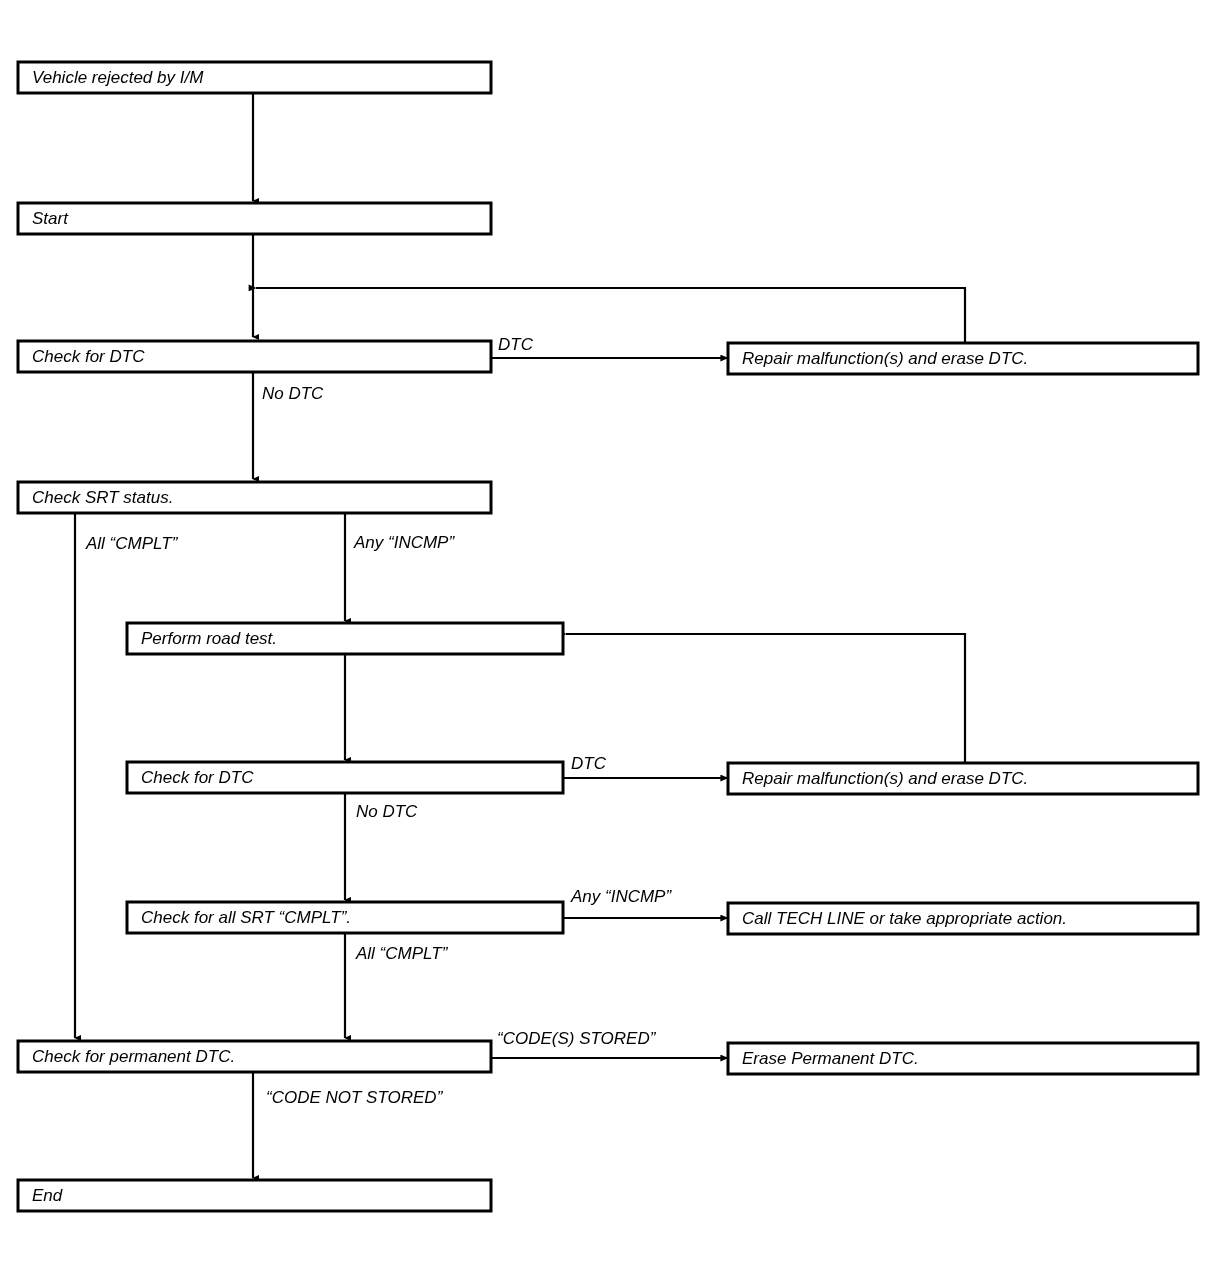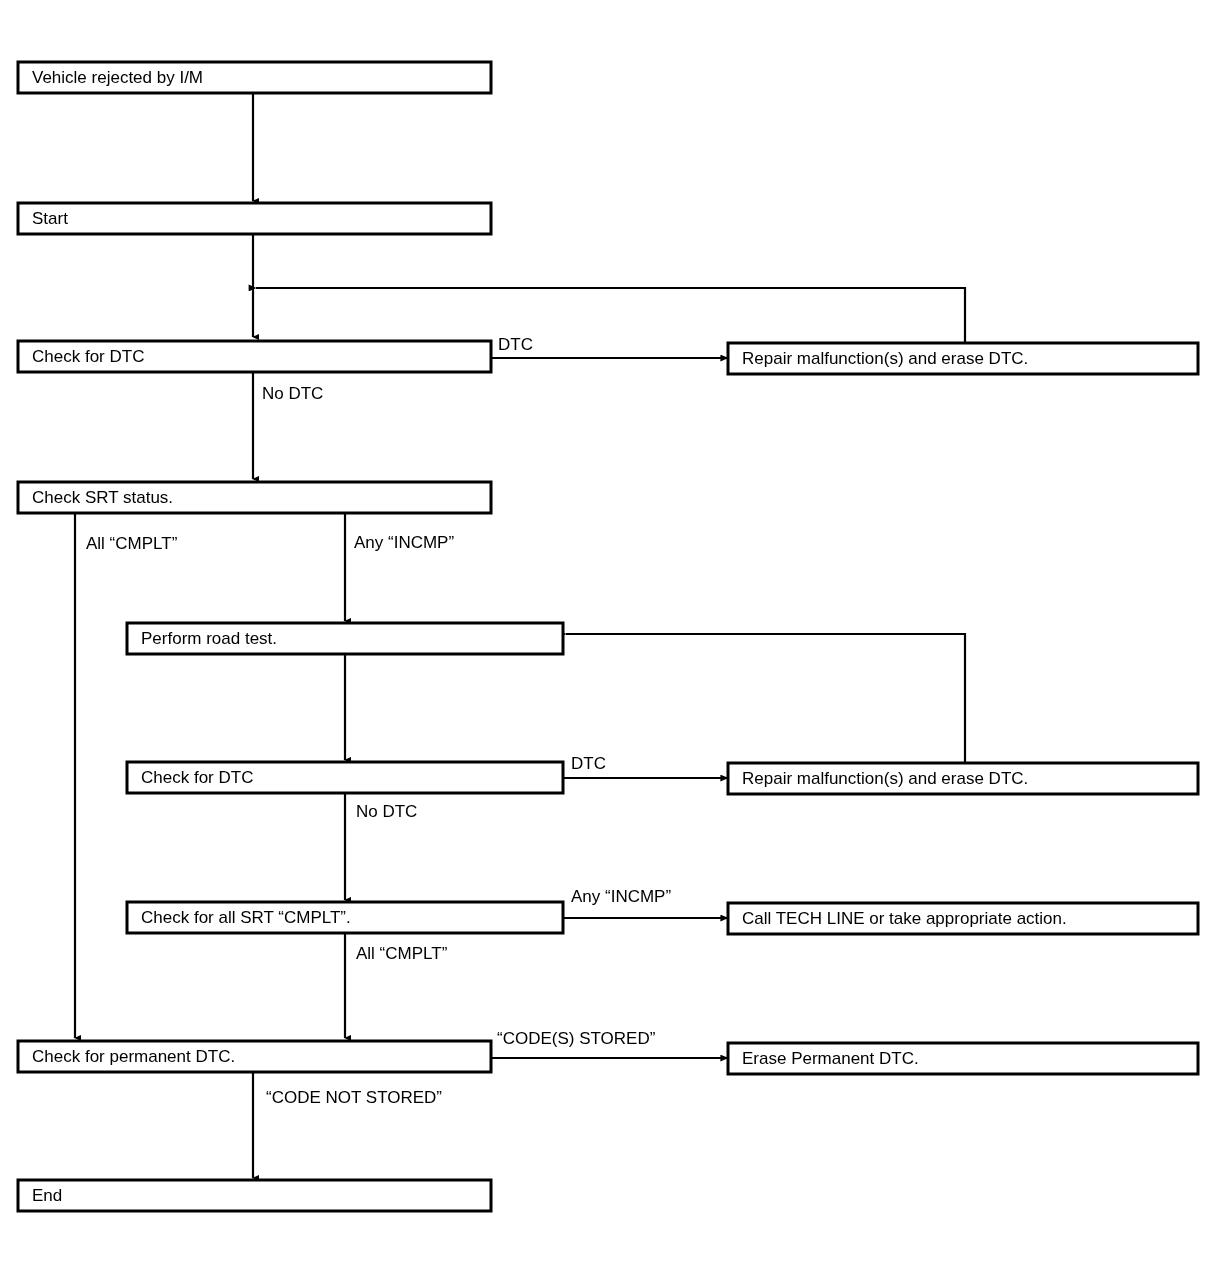--- a/index.html
+++ b/index.html
@@ -11,20 +11,21 @@
     width: 1216px;
     height: 1276px;
     font-family: "Liberation Sans", sans-serif;
     overflow: hidden;
   }
   #flowchart-root {
     position: relative;
     width: 1216px;
     height: 1276px;
     background: #ffffff;
+    font-style: italic;
   }
   svg.flow-canvas {
     position: absolute;
     top: 0;
     left: 0;
     width: 1216px;
     height: 1276px;
   }
   .node-box {
     fill: #ffffff;

